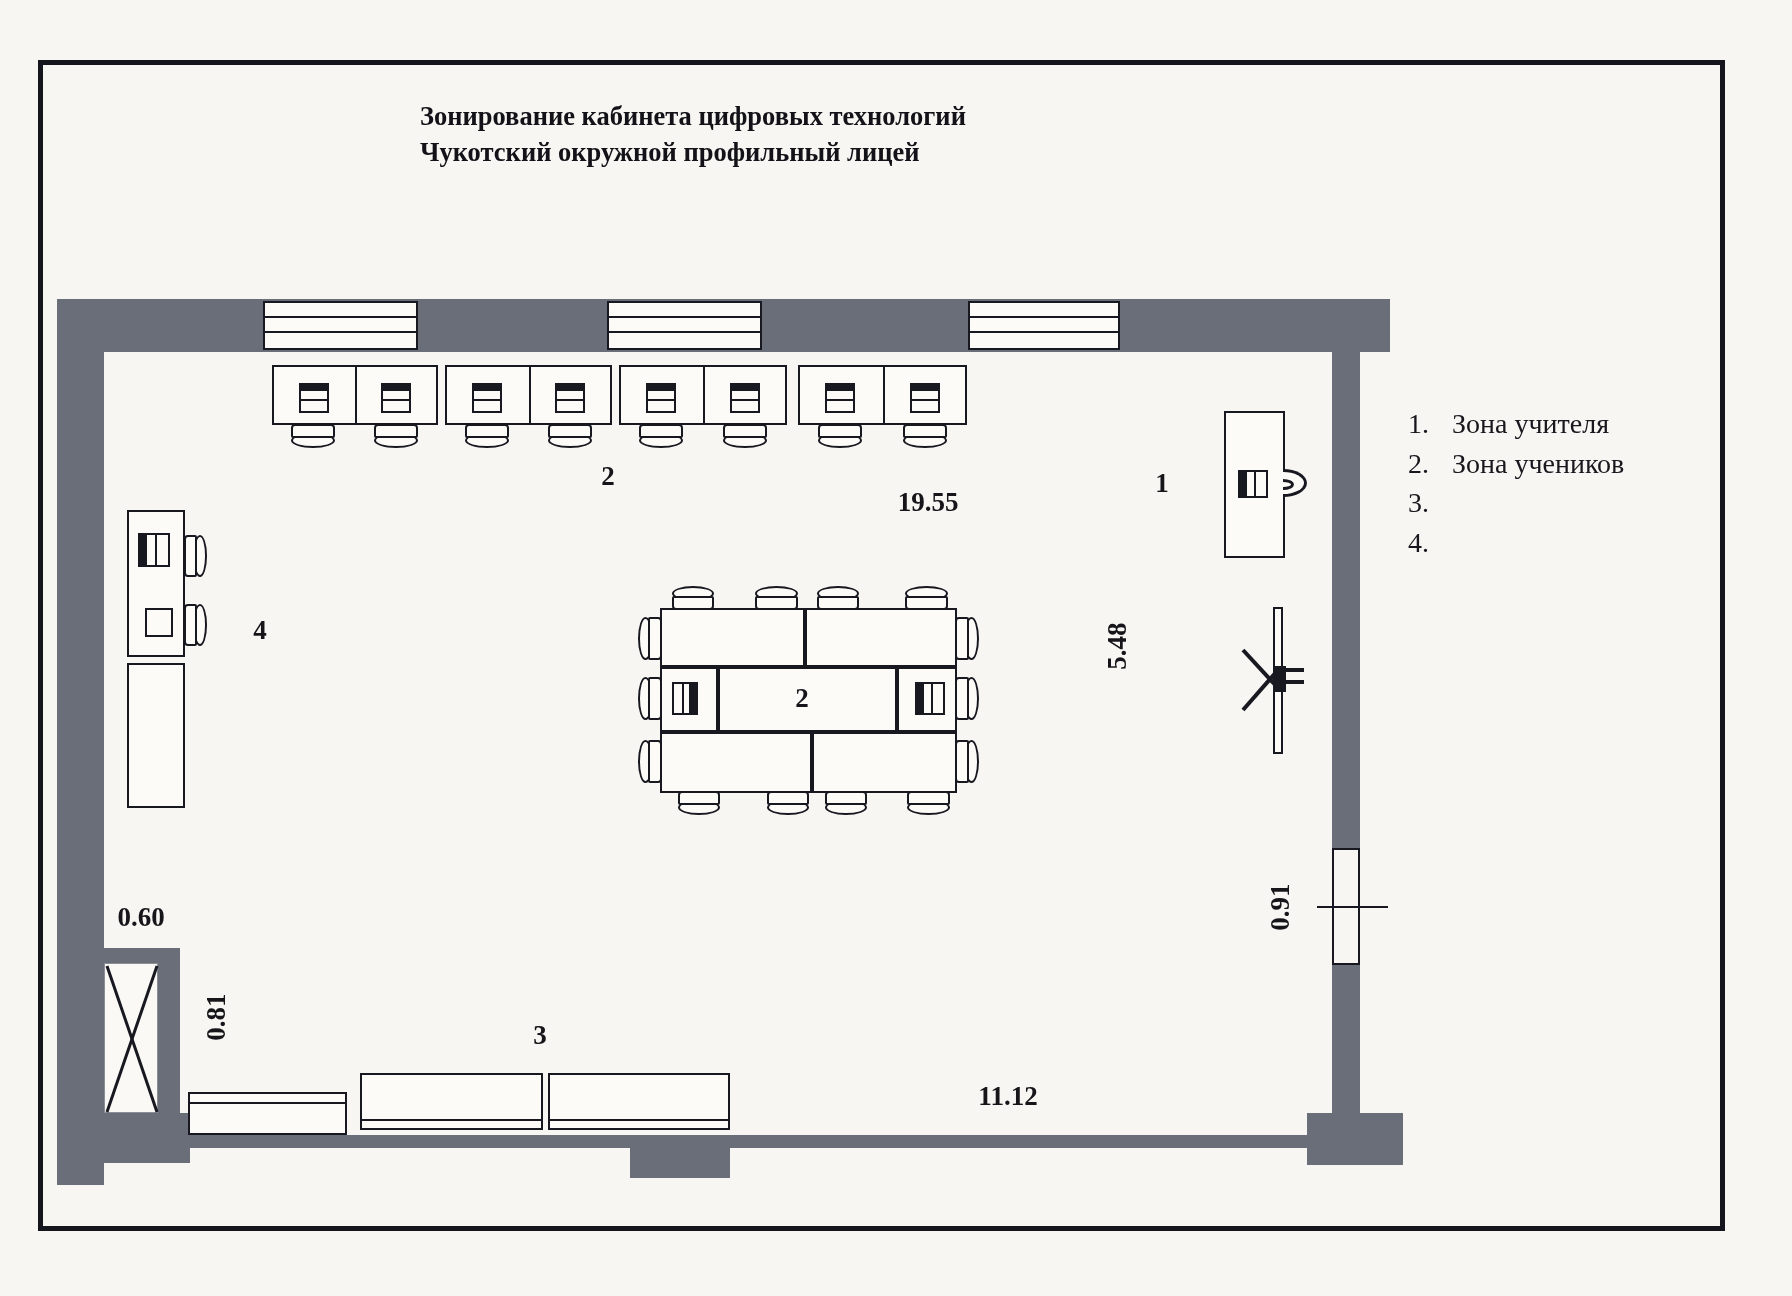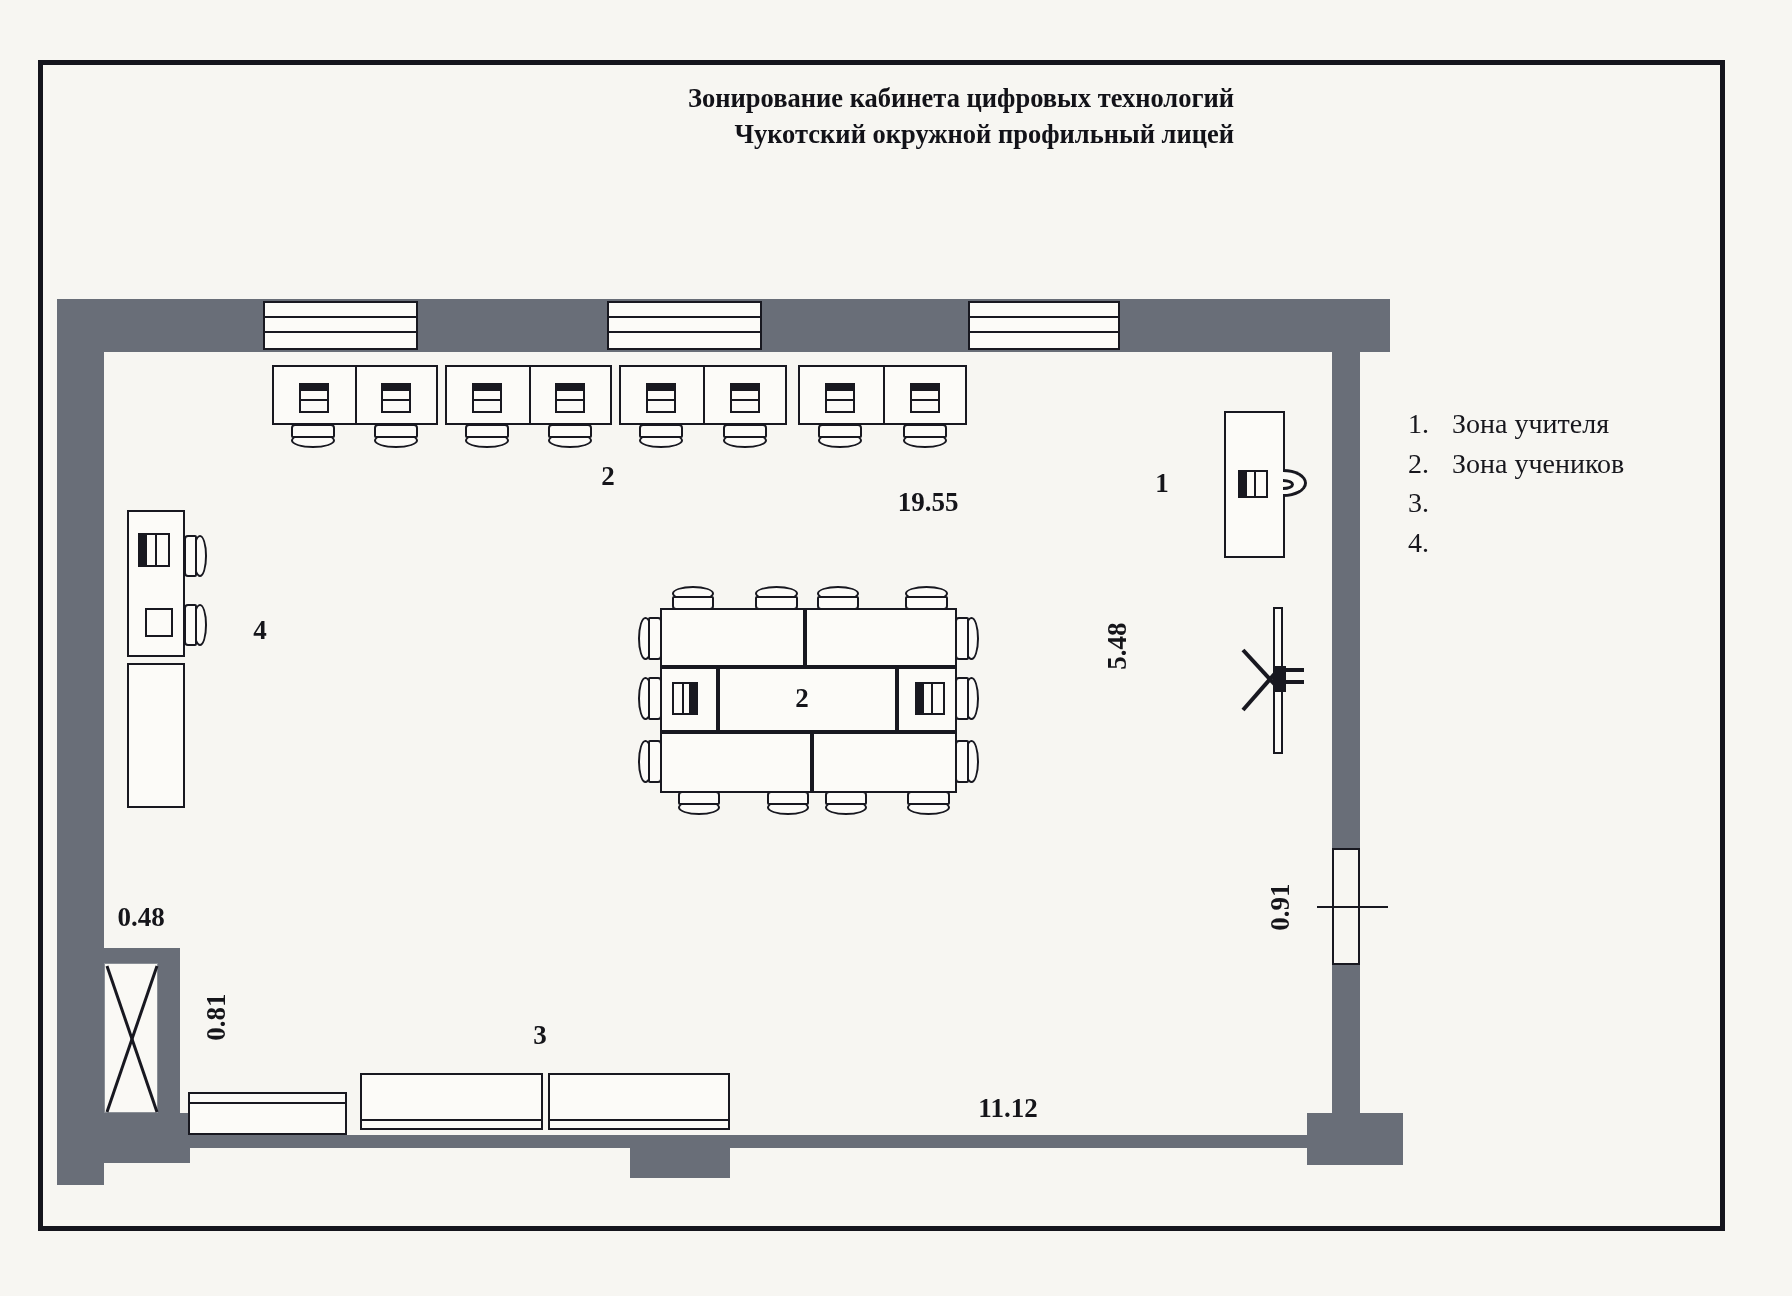--- a/index.html
+++ b/index.html
@@ -28,21 +28,21 @@
   .ch-d .bd  { left:0; right:0; top:0; height:58%; border-radius:4px 4px 2px 2px; }
   .ch-u .cap { left:0; right:0; top:0; height:62%; border-radius:50%; }
   .ch-u .bd  { left:0; right:0; bottom:0; height:58%; border-radius:2px 2px 4px 4px; }
   .ch-l .cap { top:0; bottom:0; left:0; width:62%; border-radius:50%; }
   .ch-l .bd  { top:0; bottom:0; right:0; width:58%; border-radius:2px 4px 4px 2px; }
   .ch-r .cap { top:0; bottom:0; right:0; width:62%; border-radius:50%; }
   .ch-r .bd  { top:0; bottom:0; left:0; width:58%; border-radius:4px 2px 2px 4px; }
   
   .lbl { position:absolute; font-weight:bold; font-size:27px; color:#15151a; transform:translate(-50%,-50%); white-space:nowrap; }
   .lbl.rot { transform:translate(-50%,-50%) rotate(-90deg); }
-  .title-block { position:absolute; left:420px; top:80px; width:814px; text-align:right; font-weight:bold; font-size:26.5px; line-height:36px; color:#121218; }
+  .title-block { position:absolute; left:420px; top:98px; width:814px; text-align:left; font-weight:bold; font-size:26.5px; line-height:36px; color:#121218; }
   .legend { position:absolute; left:1408px; top:404px; width:300px; font-size:28px; line-height:39.5px; color:#17171d; }
   .legend .item { display:flex; }
   .legend .n { width:44px; flex:0 0 44px; }
   .legend .t { white-space:pre-line; }
   .mouse-o { position:absolute; background:#fcfbf8; border:3px solid #181820; border-left:none; border-radius:0 100% 100% 0 / 0 50% 50% 0; }
   svg { position:absolute; overflow:visible; }
 </style>
 </head>
 <body>
 
@@ -304,19 +304,19 @@
       <div class="n">4.</div>
     </div>
   </div>
 
   <div class="lbl" style="left:608px; top:476px;">2</div>
   <div class="lbl" style="left:928px; top:502px;">19.55</div>
   <div class="lbl" style="left:1162px; top:483px;">1</div>
   <div class="lbl rot" style="left:1117px; top:646px;">5.48</div>
   <div class="lbl" style="left:802px; top:698px;">2</div>
   <div class="lbl" style="left:260px; top:630px;">4</div>
-  <div class="lbl" style="left:141px; top:917px;">0.48</div>
+  <div class="lbl" style="left:141px; top:917px;">0.60</div>
   <div class="lbl rot" style="left:216px; top:1017px;">0.81</div>
   <div class="lbl rot" style="left:1280px; top:907px;">0.91</div>
   <div class="lbl" style="left:540px; top:1035px;">3</div>
-  <div class="lbl" style="left:1008px; top:1096px;margin-top:12px;">11.12</div>
+  <div class="lbl" style="left:1008px; top:1096px;">11.12</div>
 
 </div>
 
 </body></html>

